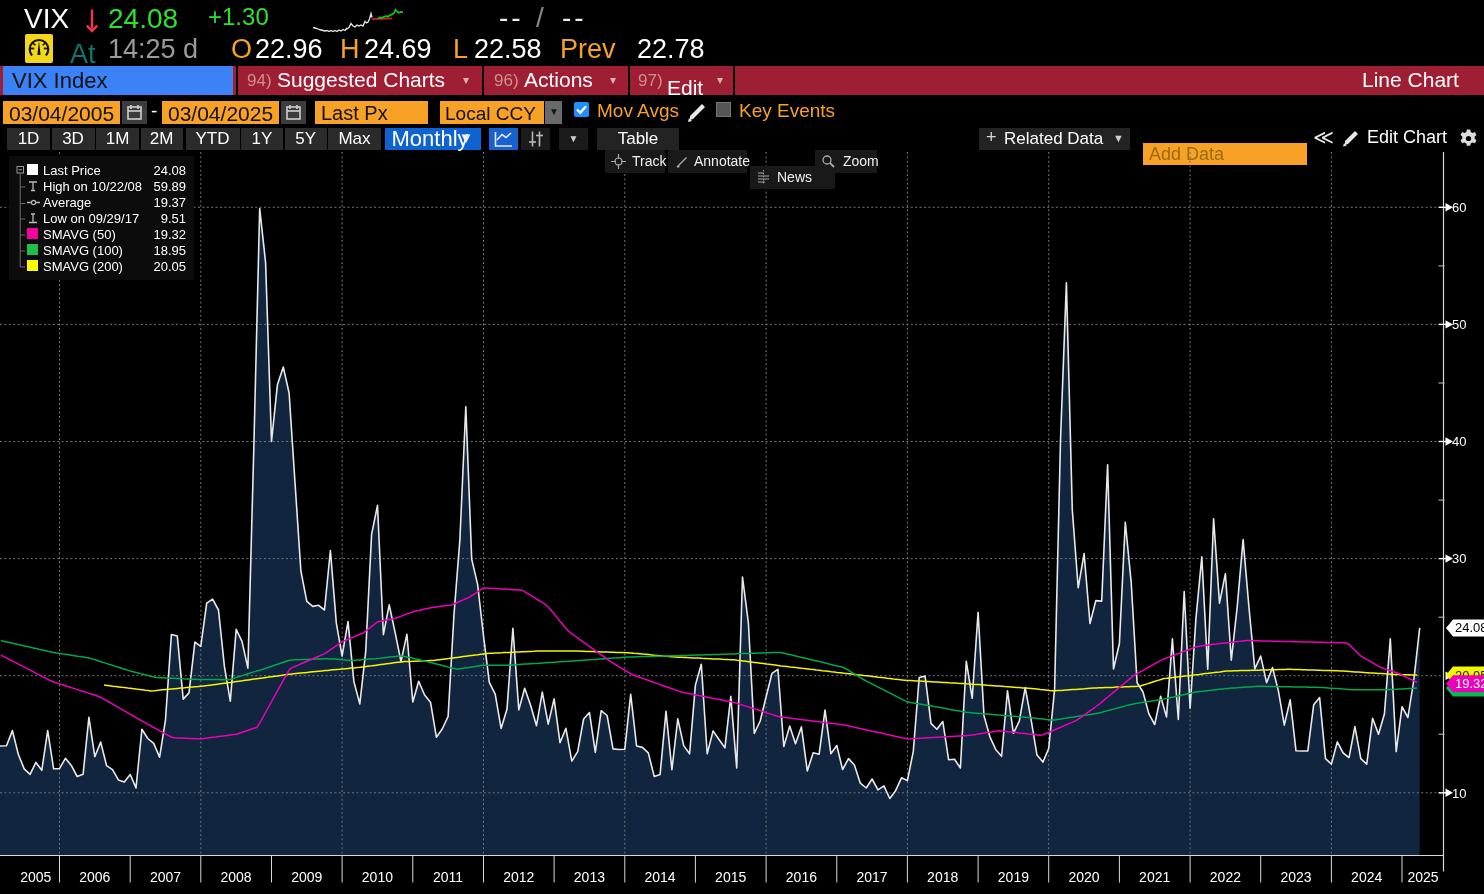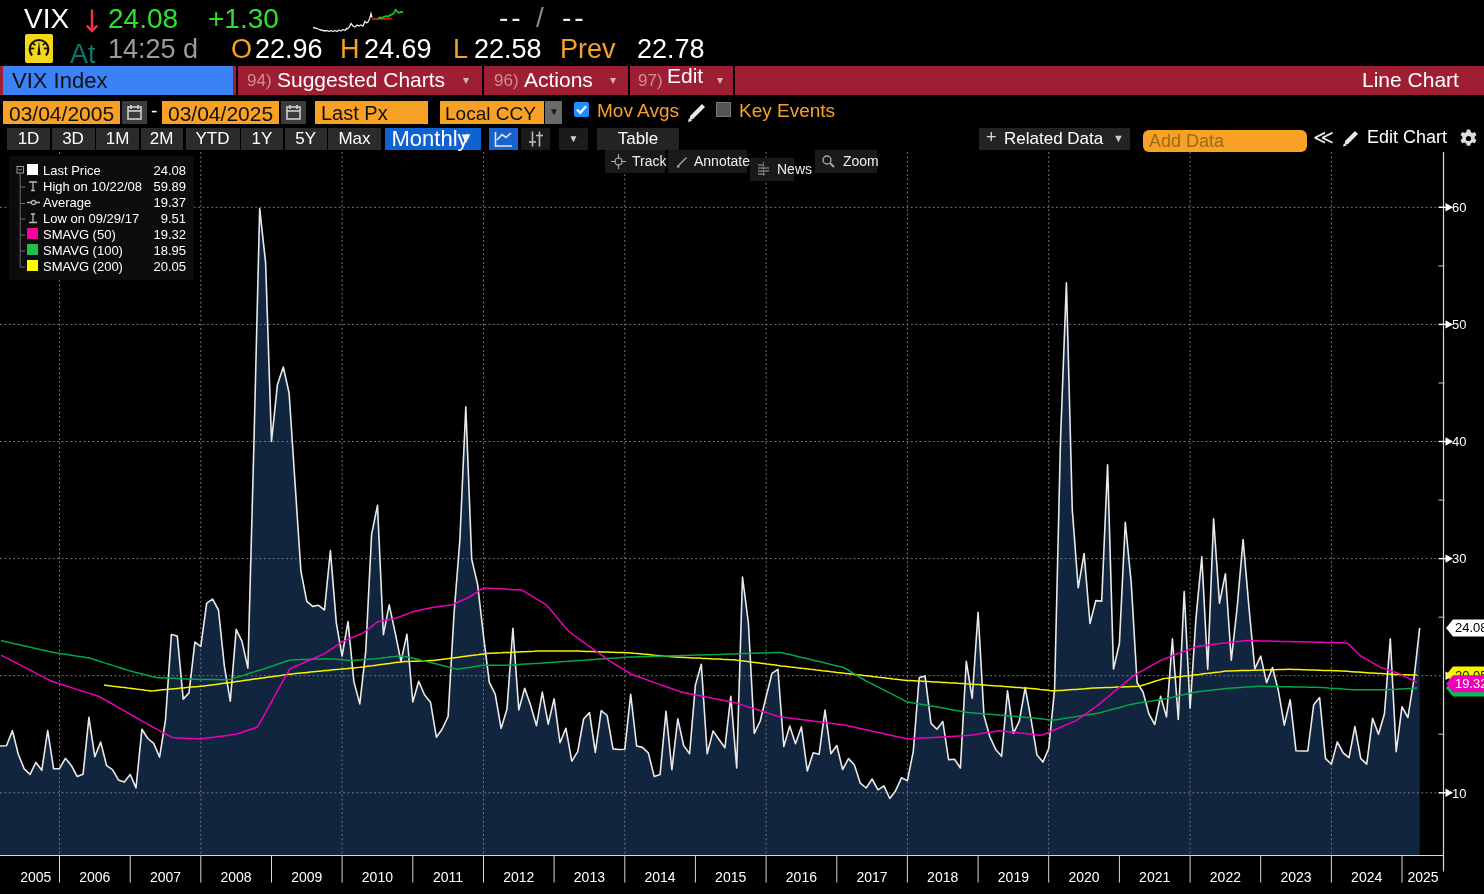--- a/index.html
+++ b/index.html
@@ -8,21 +8,21 @@
 </style></head>
 <body>
 
 <div class="abs" style="left:0;top:0;width:1484px;height:33px;background:#000;">
   <span class="abs" style="left:24px;top:3px;font-size:28px;color:#fff;">VIX</span>
   <div class="abs" style="left:25px;top:33px;width:29px;height:3px;background:#f0c020;"></div>
   <svg class="abs" style="left:86px;top:9px;" width="12" height="24" viewBox="0 0 12 24">
       <path d="M6 0.5 V19.5 M0.8 16.5 L6 22 L11.2 16.5" stroke="#f5344a" stroke-width="2.4" fill="none"></path>
     </svg>
   <span class="abs" style="left:108px;top:3px;font-size:28px;color:#2ee12e;">24.08</span>
-  <span class="abs" style="left:208px;top:3px;font-size:28px;color:#2ee12e;">+1.30</span>
+  <span class="abs" style="left:208px;top:3px;font-size:24px;color:#2ee12e;">+1.30</span>
   <svg class="abs" style="left:308px;top:4px;" width="100" height="28" viewBox="0 0 100 28">
     <polyline points="5,23.5 7,24 9,24.5 11,25.5 13,26 15,26.5 17,27 19,26.5 21,27.5 23,26.5 25,27.5 27,26.5 29,27.5 31,26 33,27 35,25.5 37,26.5 39,24 38,25.5 41,23.5 43,19.5 45,22 47,23 49,21 51,22 53,21 55,22 57,17.5 58.5,19 60,18 61.5,15 63,9.5 64,13.5" fill="none" stroke="#e9e9e9" stroke-width="1.3"></polyline>
     <polyline points="64,14.8 66,15.2 68,14.6 70,15.1 72,14.6 74,15.0 76,14.4 78,14.9 80,14.3 82,14.7 84,14.4" fill="none" stroke="#d21f1f" stroke-width="1.7"></polyline>
     <polyline points="70,14.2 72,13.4 74,13.8 76,12.8 78,12.2 80,12.5 82,11.2 84,10.4 86,9.0 87.5,5.8 89,7.3 90.5,8.8 93,8.0 95,8.4" fill="none" stroke="#16c716" stroke-width="1.7"></polyline>
   </svg>
   <span class="abs" style="left:499px;top:2px;font-size:28px;color:#eee;letter-spacing:3px;">--</span>
   <span class="abs" style="left:536px;top:2px;font-size:28px;color:#8a8a8a;">/</span>
   <span class="abs" style="left:562px;top:2px;font-size:28px;color:#eee;letter-spacing:3px;">--</span>
 </div>
 
@@ -57,21 +57,21 @@
   <div class="abs" style="left:236px;top:2px;width:2px;height:29px;background:#000;"></div>
   <span class="abs" style="left:247px;top:7px;font-size:17px;color:#d08f8f;">94)</span>
   <span class="abs" style="left:277px;top:4px;font-size:21px;color:#fff;">Suggested Charts</span>
   <span class="abs" style="left:463px;top:9px;font-size:12px;color:#d9b3b3;">▾</span>
   <div class="abs" style="left:482px;top:2px;width:2px;height:29px;background:#000;"></div>
   <span class="abs" style="left:494px;top:7px;font-size:17px;color:#d08f8f;">96)</span>
   <span class="abs" style="left:524px;top:4px;font-size:21px;color:#fff;">Actions</span>
   <span class="abs" style="left:610px;top:9px;font-size:12px;color:#d9b3b3;">▾</span>
   <div class="abs" style="left:628px;top:2px;width:2px;height:29px;background:#000;"></div>
   <span class="abs" style="left:638px;top:7px;font-size:17px;color:#d08f8f;">97)</span>
-  <span class="abs" style="left:667px;top:0;font-size:21px;color:#fff;">Edit</span>
+  <span class="abs" style="left:667px;top:12px;font-size:21px;color:#fff;">Edit</span>
   <span class="abs" style="left:717px;top:9px;font-size:12px;color:#d9b3b3;">▾</span>
   <div class="abs" style="left:733px;top:2px;width:2px;height:29px;background:#000;"></div>
   <span class="abs" style="left:1362px;top:4px;font-size:21px;color:#fff;">Line Chart</span>
 </div>
 
 <div class="abs" style="left:0;top:95px;width:1484px;height:33px;background:#000;">
   <div class="abs" style="left:3px;top:6px;width:117px;height:23px;background:#f7a227;">
       <span class="abs" style="left:6px;top:1px;font-size:21px;color:#111;">03/04/2005</span>
     </div>
   <div class="abs" style="left:122px;top:6px;width:25px;height:23px;background:#3c3c3c;"><svg width="25" height="23">
@@ -140,21 +140,21 @@
         <line x1="15" y1="7.5" x2="22" y2="7.5" stroke="#b9b9b9" stroke-width="1.6"></line>
       </svg>
   </div>
   <div class="abs" style="left:559px;top:1px;width:29px;height:22px;background:#1b1b1b;text-align:center;"><span style="font-size:10px;color:#cfcfcf;line-height:22px;">▼</span></div>
   <div class="abs" style="left:597px;top:1px;width:82px;height:22px;background:#232323;text-align:center;"><span style="font-size:17px;color:#fff;line-height:22px;">Table</span></div>
   <div class="abs" style="left:979px;top:1px;width:151px;height:22px;background:#232323;">
     <span class="abs" style="left:7px;top:-1px;font-size:18px;color:#d9d9d9;">+</span>
     <span class="abs" style="left:25px;top:0px;font-size:17px;color:#fff;line-height:22px;">Related Data</span>
     <span class="abs" style="left:134px;top:4px;font-size:11px;color:#cfcfcf;">▼</span>
   </div>
-  <div class="abs" style="left:1143px;top:3px;width:164px;height:22px;background:#f7a227;border-radius:6px;">
+  <div class="abs" style="left:1143px;top:16px;width:164px;height:22px;background:#f7a227;">
     <span class="abs" style="left:6px;top:0px;font-size:18px;color:#9c6a10;line-height:22px;">Add Data</span>
   </div>
   <span class="abs" style="left:1313px;top:-2px;font-size:20px;color:#e9e9e9;">≪</span>
   <svg class="abs" style="left:1342px;top:3px;" width="20" height="17" viewBox="0 0 20 17">
       <path d="M3 15 L6 14 L16 4 L13 1 L3 11 Z" fill="#e8e8e8"></path>
       <path d="M1 16.5 L4.5 15.7 L2 13 Z" fill="#e8e8e8"></path>
     </svg>
   <span class="abs" style="left:1367px;top:0px;font-size:18px;color:#fff;">Edit Chart</span>
   <svg class="abs" style="left:1458px;top:1px;" width="21" height="21" viewBox="0 0 21 21">
     <path fill="#dcdcdc" d="M12.2 1.5h-3.4l-.5 2.4a6.9 6.9 0 0 0-1.8 1l-2.3-.8-1.7 2.9 1.8 1.6a7 7 0 0 0 0 2.1l-1.8 1.6 1.7 2.9 2.3-.8a6.9 6.9 0 0 0 1.8 1l.5 2.4h3.4l.5-2.4a6.9 6.9 0 0 0 1.8-1l2.3.8 1.7-2.9-1.8-1.6a7 7 0 0 0 0-2.1l1.8-1.6-1.7-2.9-2.3.8a6.9 6.9 0 0 0-1.8-1z"></path>
@@ -298,21 +298,21 @@
         <path d="M7.5 0 v5 M7.5 10 v5 M0 7.5 h5 M10 7.5 h5" stroke="#aaa" stroke-width="1.2"></path>
       </svg>
       <span class="abs" style="left:27px;top:3px;">Track</span>
     </div>
   <div class="abs" style="left:63px;top:0;width:79px;height:23px;background:#191919;">
       <svg class="abs" style="left:7px;top:5px;" width="14" height="14" viewBox="0 0 14 14">
         <path d="M2 12 L10 4 M2 12 l2.5-.5 M10 4 l1.5-1.5" stroke="#aaa" stroke-width="1.3" fill="none"></path>
       </svg>
       <span class="abs" style="left:26px;top:3px;">Annotate</span>
     </div>
-  <div class="abs" style="left:145px;top:8px;width:44px;height:23px;background:#191919;">
+  <div class="abs" style="left:145px;top:16px;width:85px;height:23px;background:#191919;">
       <svg class="abs" style="left:6px;top:4px;" width="15" height="15" viewBox="0 0 15 15">
         <path d="M2 3 h6 M2 6 h11 M2 9 h11 M2 12 h7" stroke="#aaa" stroke-width="1.2"></path>
         <path d="M7.5 0 v15" stroke="#aaa" stroke-width="0.8" stroke-dasharray="1.5,1.5"></path>
       </svg>
       <span class="abs" style="left:27px;top:3px;">News</span>
     </div>
   <div class="abs" style="left:210px;top:0;width:62px;height:23px;background:#191919;">
       <svg class="abs" style="left:6px;top:4px;" width="15" height="15" viewBox="0 0 15 15">
         <circle cx="6" cy="6" r="4" fill="none" stroke="#aaa" stroke-width="1.3"></circle>
         <line x1="9" y1="9" x2="13" y2="13" stroke="#aaa" stroke-width="1.8"></line>

